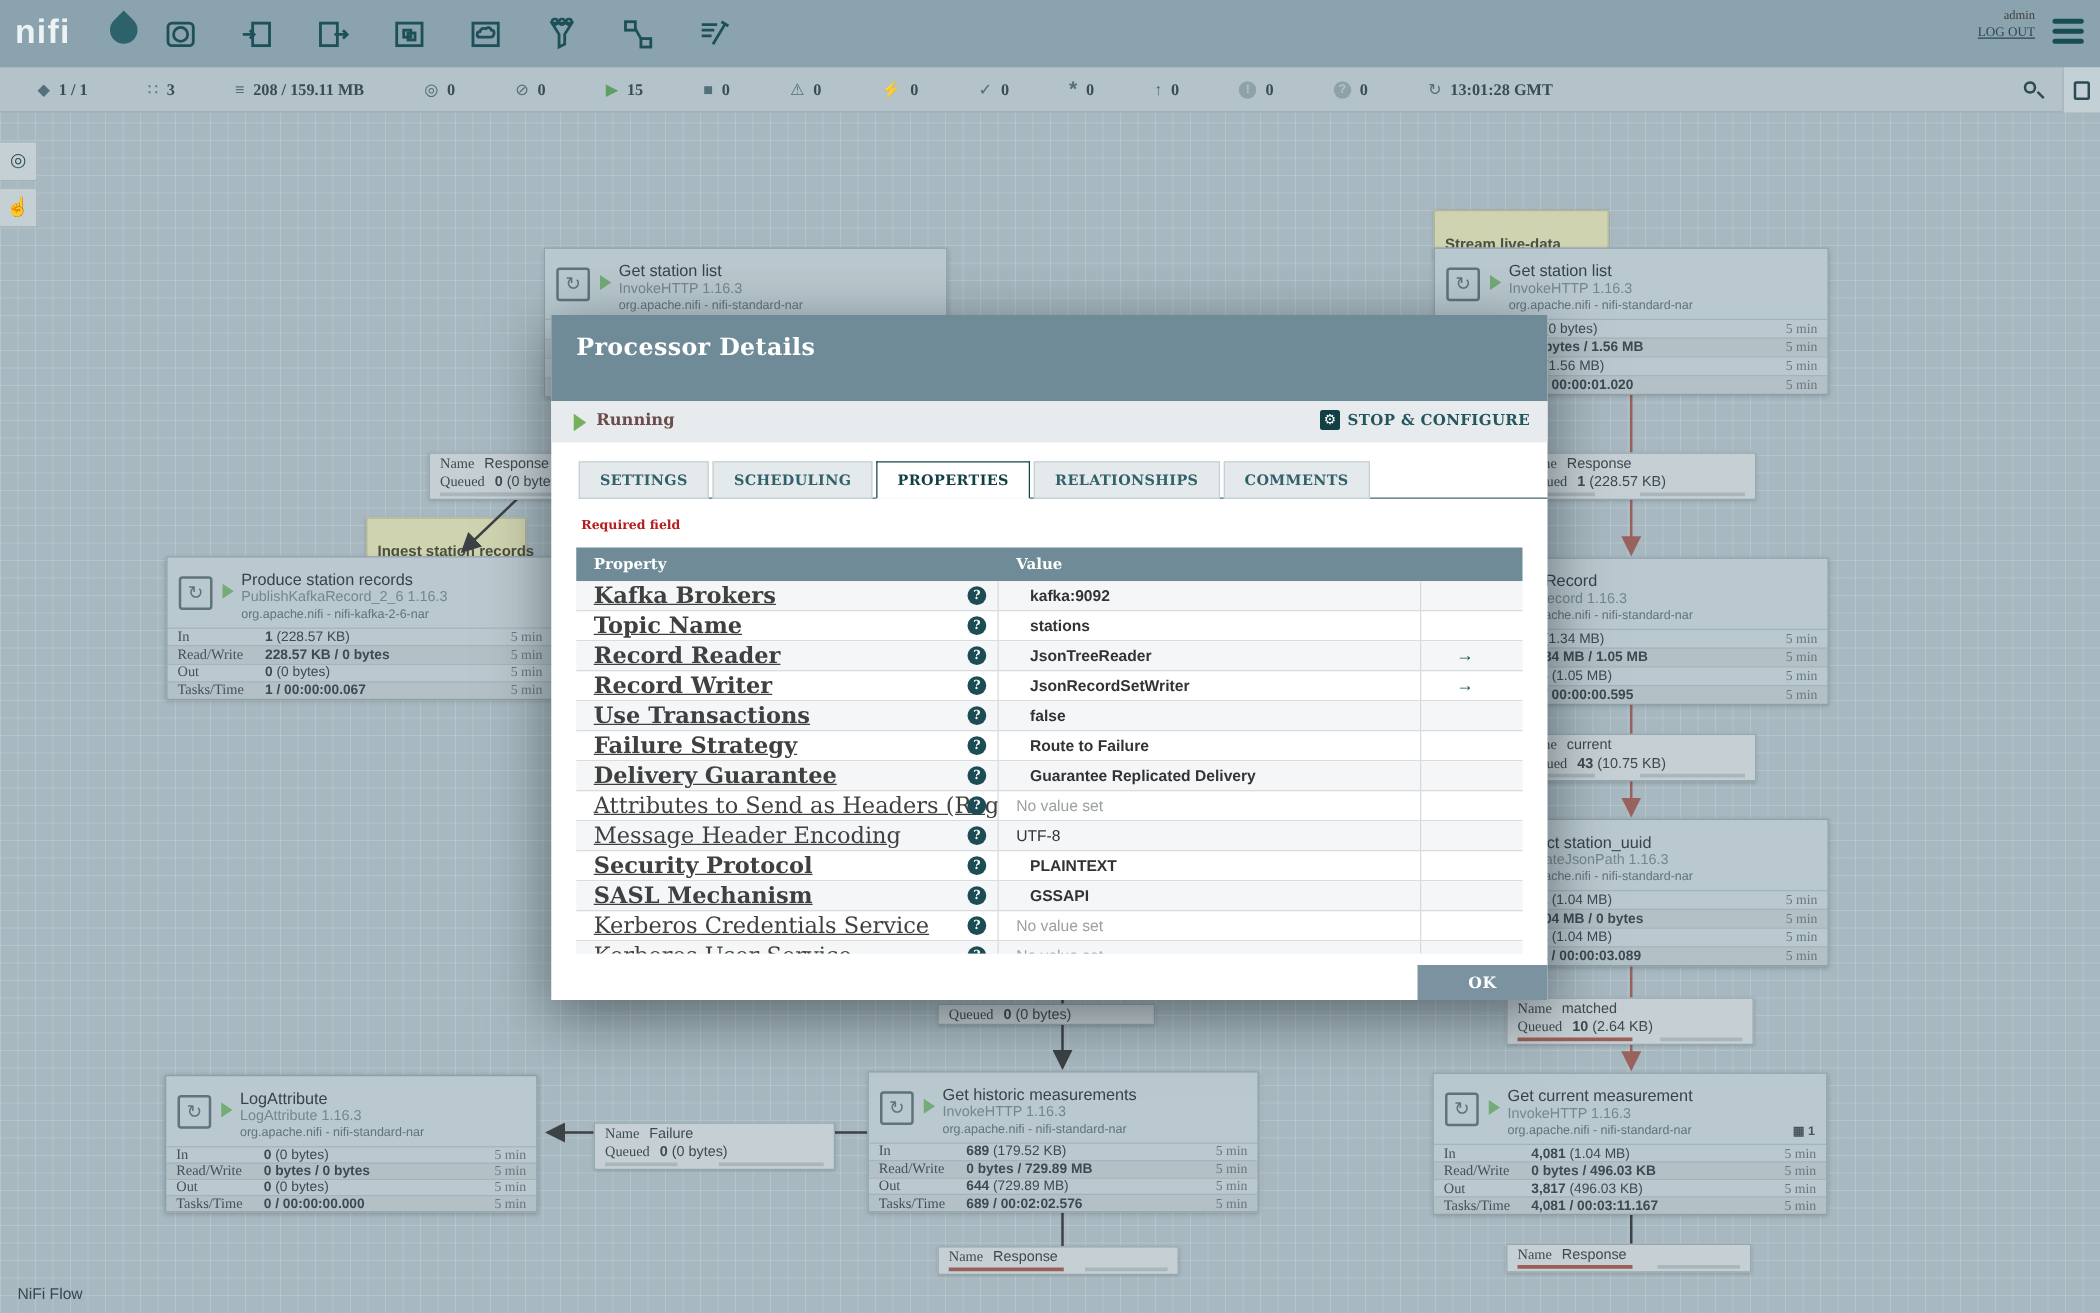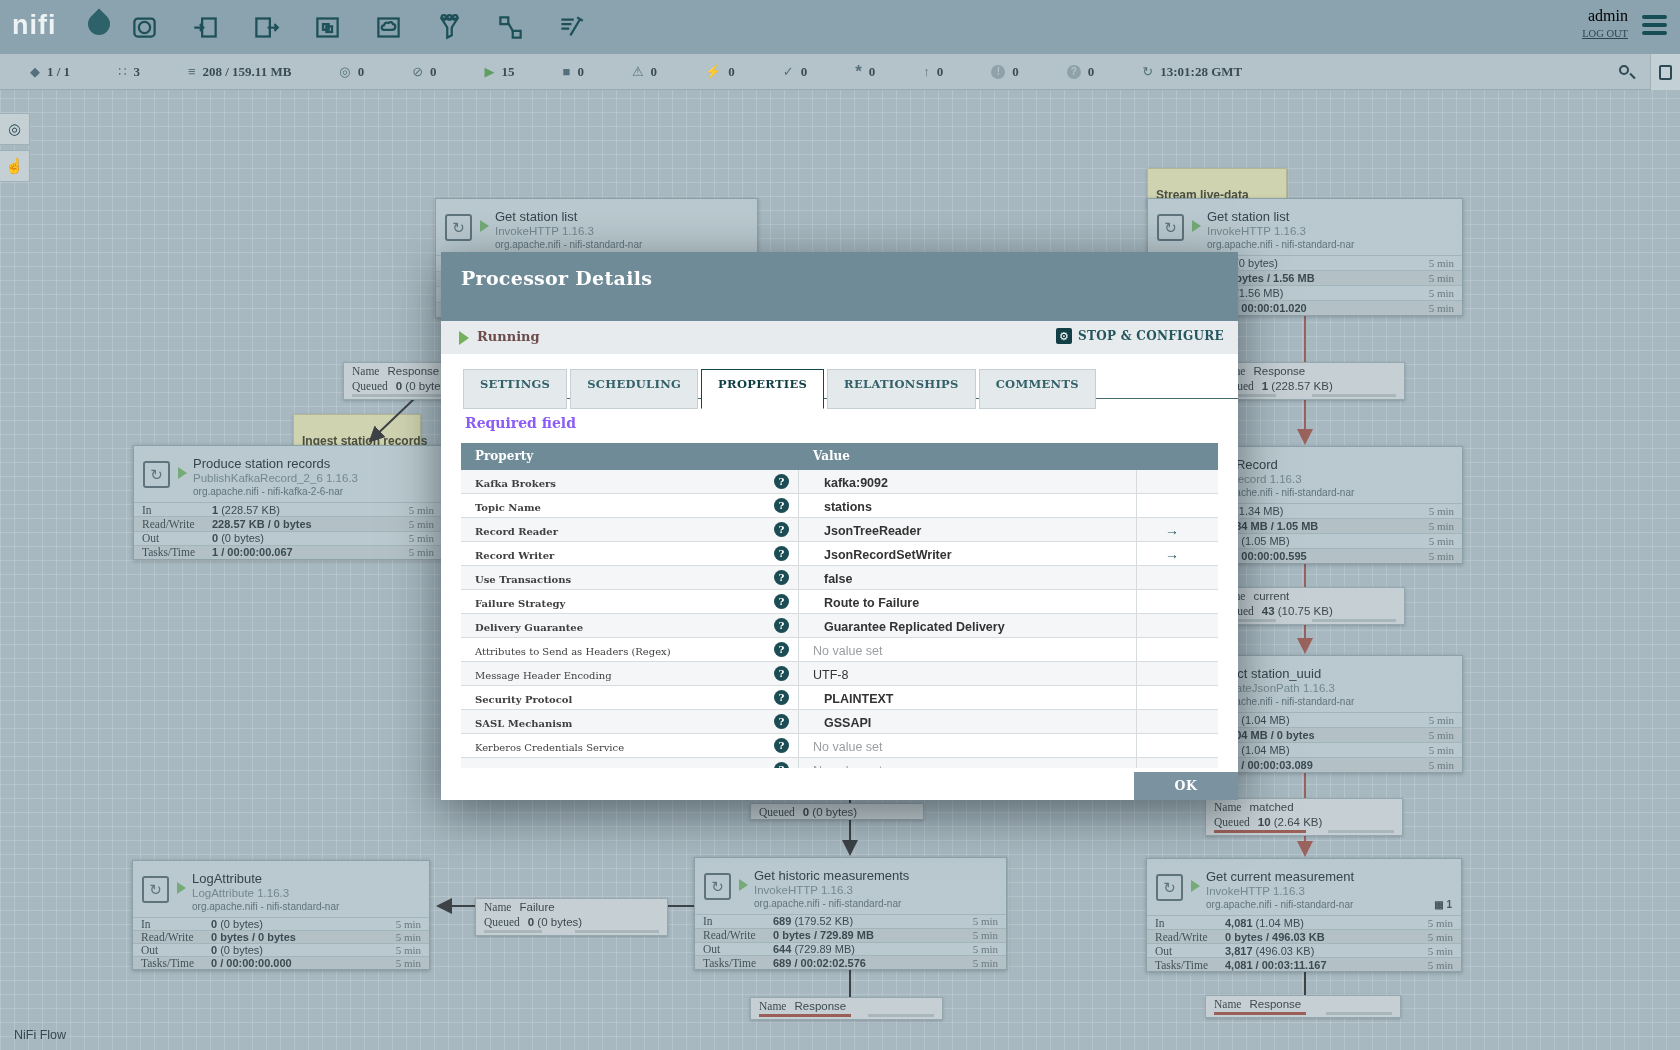--- a/index.html
+++ b/index.html
@@ -66,21 +66,21 @@
     color:#edf2f4; letter-spacing:1px; }
   #logo-drop { position:absolute; left:88px; top:13px; width:22px; height:22px;
     background:#245b63; border-radius:0 50% 50% 50%; transform:rotate(45deg); opacity:.9; }
   #toolbar { position:absolute; left:126px; top:8px; display:flex; gap:25px; }
   .tool { width:36px; height:38px; display:flex; align-items:center; justify-content:center;
     cursor:pointer; }
   .tool svg { stroke:#1d5058; fill:none; stroke-width:2; }
 
   #user-area { position:absolute; right:52px; top:7px; text-align:right;
     font-family:"Liberation Serif", serif; }
-  #username { font-size:16px; color:#000000; }
+  #username { font-size:10px; color:#404040; }
   #logout { font-size:10.5px; color:#2d4750; text-decoration:underline; cursor:pointer; margin-top:3px; }
   #hamburger { position:absolute; right:13px; top:15px; cursor:pointer; }
   #hamburger div { width:25px; height:4px; background:#174e55; border-radius:2px; margin-bottom:4px; }
 
   
   #statusbar { position:absolute; left:0; top:54px; width:1680px; height:36px;
     background:#b4c3ca; border-bottom:1px solid #98aab2; display:flex; align-items:center;
     padding-left:30px; }
   .stat { display:flex; align-items:center; margin-right:48px; white-space:nowrap; }
   .stat .si { font-size:13px; color:#54707a; margin-right:7px; }
@@ -110,41 +110,41 @@
   #dlg-run-label { position:absolute; left:36px; top:8px; font-family:"DejaVu Serif", serif;
     font-weight:bold; font-size:13px; color:#6d4c4c; }
   #dlg-stopcfg { position:absolute; right:14px; top:7px; cursor:pointer; display:flex; align-items:center; }
   #dlg-gear { width:16px; height:16px; background:#123f45; border-radius:2px; color:#fff;
     font-size:11px; text-align:center; line-height:16px; margin-right:6px; }
   #dlg-stopcfg span.lbl { font-family:"DejaVu Serif", serif; font-weight:bold; font-size:12px;
     color:#24565e; letter-spacing:.3px; }
 
   #dlg-tabs { position:relative; margin:14px 0 0 22px; padding-right:22px;
     border-bottom:1px solid #476a72; display:flex; gap:3px; height:31px; }
-  .tab { position:relative; top:1px; height:40px; line-height:28px; padding:0 16px;
+  .tab { position:relative; top:1px; height:30px; line-height:28px; padding:0 16px;
     background:#e4e9ec; border:1px solid #c6cfd4; font-family:"DejaVu Serif", serif;
     font-size:11.5px; font-weight:bold; color:#33616a; letter-spacing:.3px; cursor:pointer; }
   .tab.active { background:#fff; border:1px solid #12474e; border-bottom:1px solid #fff;
     z-index:2; color:#123f45; }
 
   #required-field { margin:16px 0 12px 24px; font-family:"DejaVu Serif", serif;
-    font-weight:bold; font-size:14px; color:#8b5cf6; }
+    font-weight:bold; font-size:10px; color:#b91c1c; }
 
   #prop-table { margin:0 20px; }
   .trow { display:grid; grid-template-columns:338px 338px 1fr; }
   .trow.head { background:#6f8b98; height:27px; }
   .trow.head .tcell { font-family:"DejaVu Serif", serif; font-weight:bold; font-size:12px;
     color:#fff; line-height:27px; border-right:none; }
   .trow.body { height:24px; border-bottom:1px solid #d8dcde; }
   .trow.body:nth-child(odd) { background:#f4f6f7; }
   .trow.body.clip { height:10px; overflow:hidden; border-bottom:none; }
   .tcell { position:relative; padding-left:14px; line-height:23px; border-right:1px solid #d6dbdd;
     white-space:nowrap; overflow:hidden; }
   .tcell:last-child { border-right:none; }
-  .pname2 { font-family:"DejaVu Serif", serif; font-size:10px; color:#404040; }
+  .pname2 { font-family:"DejaVu Serif", serif; font-size:18px; color:#404040;text-decoration:underline; }
   .pname2.req { font-weight:bold; }
   .help { position:absolute; right:9px; top:4px; width:15px; height:15px; border-radius:50%;
     background:#1c4d54; color:#fff; font-family:"DejaVu Serif", serif; font-size:10px;
     font-weight:bold; text-align:center; line-height:15px; cursor:pointer; }
   .pval { font-size:12.5px; color:#333; }
   .pval.bold { font-weight:bold;padding-left:11px; }
   .pval.unset { color:#9aa0a3; font-weight:normal; }
   .goto { font-size:14px; font-weight:bold; color:#19545c; line-height:22px; padding-left:14px; cursor:pointer; }
 
   #ok-btn { position:absolute; right:0; bottom:0; width:104px; height:28px; background:#7b93a0;

